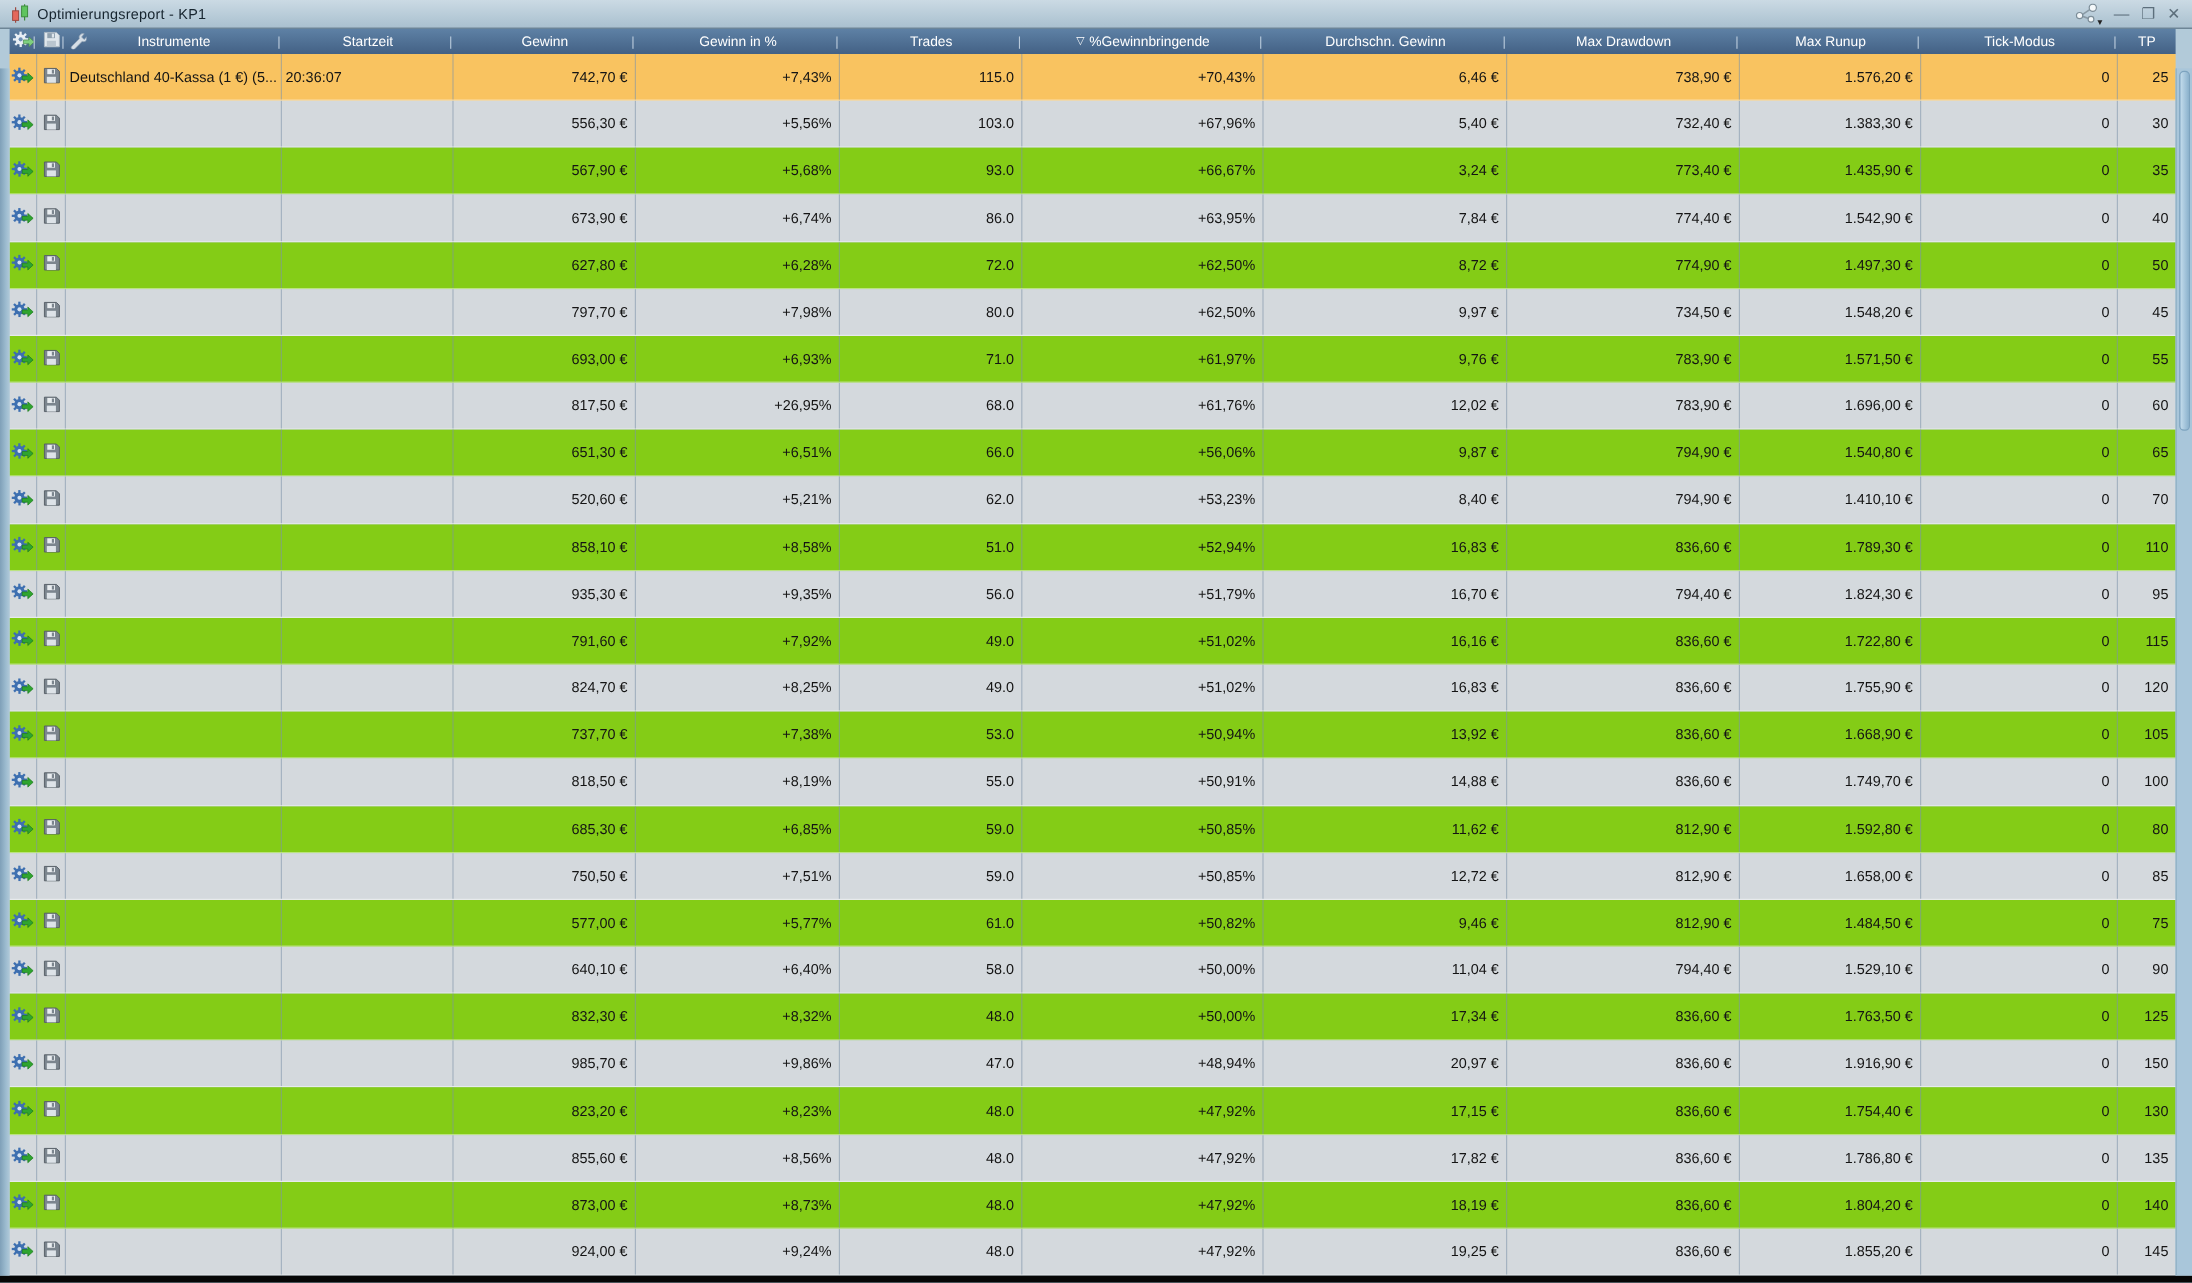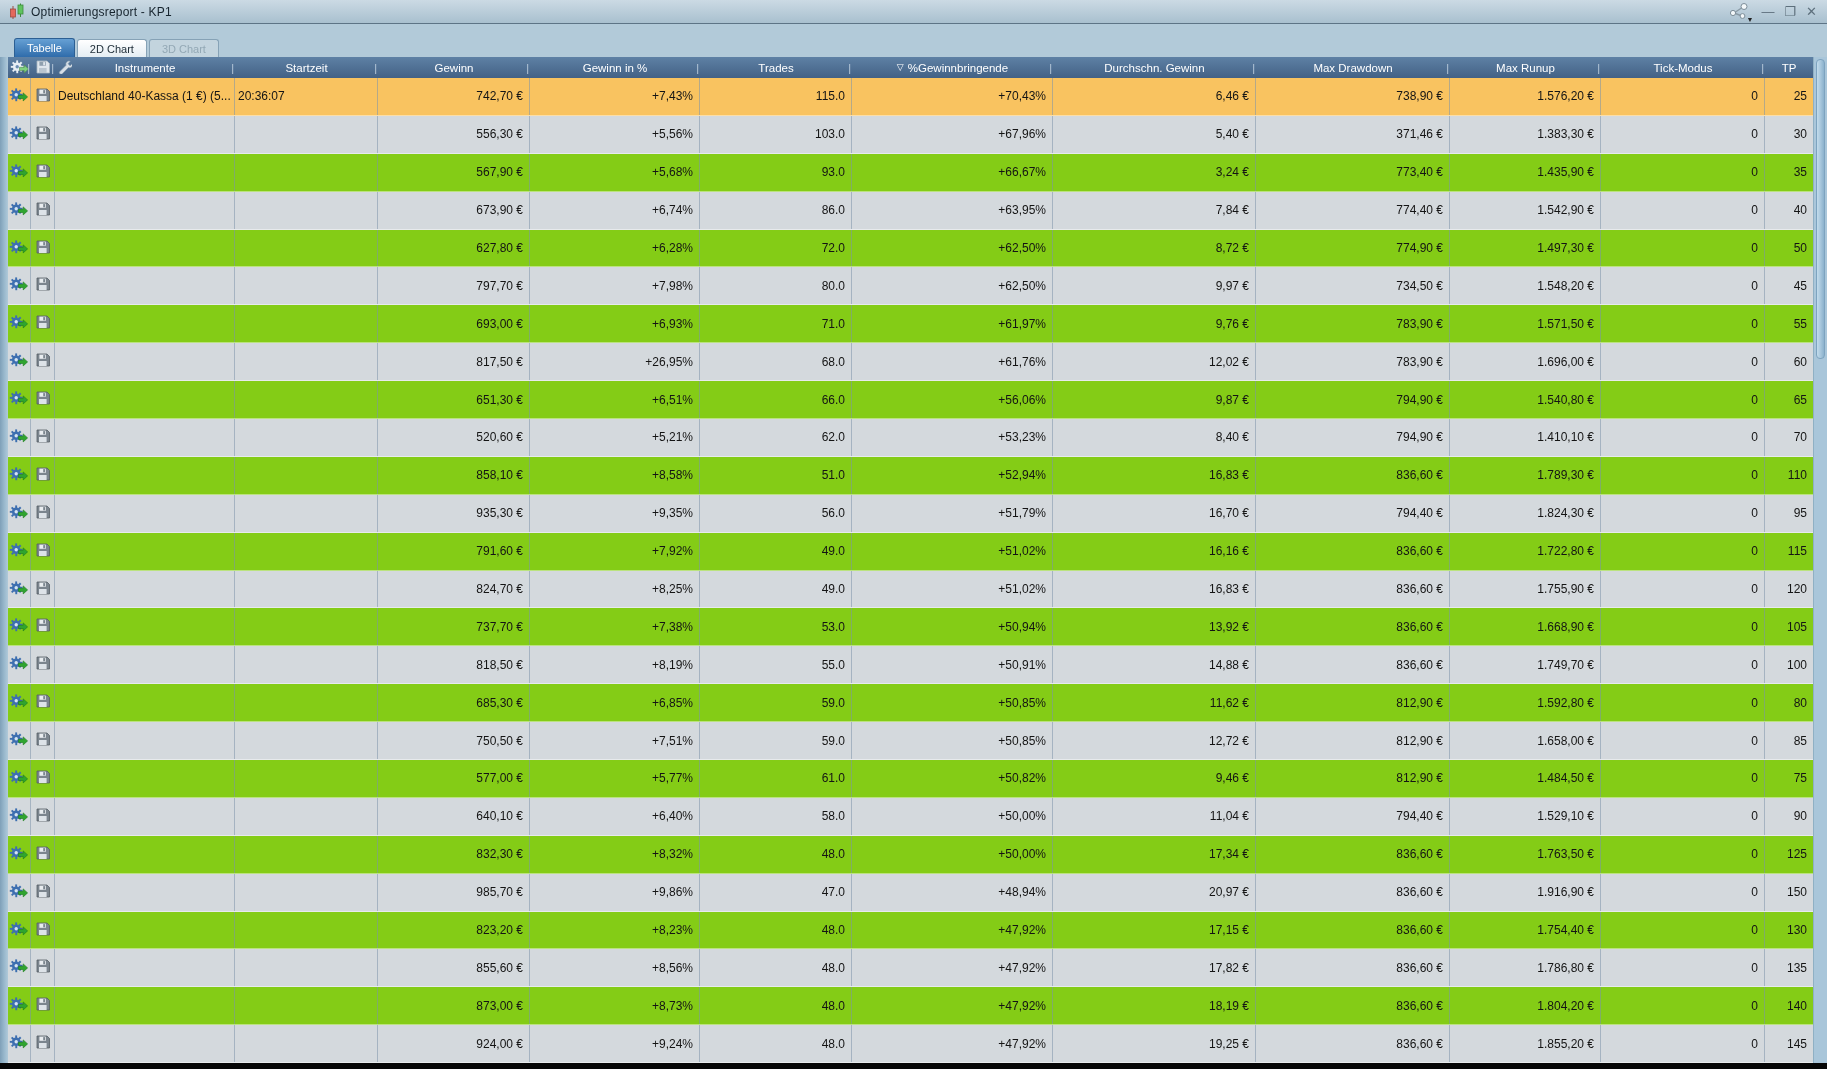--- a/index.html
+++ b/index.html
@@ -84,25 +84,20 @@
           <circle cx="15.5" cy="13" r="2.4" fill="#f4f8fa" stroke="#7c8d98" stroke-width="1"></circle>
         </svg>
         <span class="share-caret">▼</span>
       </span>
       <span class="win-glyph">—</span>
       <span class="win-glyph">❐</span>
       <span class="win-glyph">✕</span>
     </div>
   </div>
 
-  <div class="tabstrip">
-    <div class="tab selected">Tabelle</div>
-    <div class="tab normal">2D Chart</div>
-    <div class="tab disabled">3D Chart</div>
-  </div>
 
   <div class="header">
       <div class="hcell hicon c-icona">
         <span><svg width="20" height="16" viewBox="0 0 20 16">
       <g fill="#e9eff5">
         <rect x="6.2" y="1.4" width="1.9" height="2.8" transform="rotate(0 7.2 7.8)"></rect>
               <rect x="6.2" y="1.4" width="1.9" height="2.8" transform="rotate(45 7.2 7.8)"></rect>
               <rect x="6.2" y="1.4" width="1.9" height="2.8" transform="rotate(90 7.2 7.8)"></rect>
               <rect x="6.2" y="1.4" width="1.9" height="2.8" transform="rotate(135 7.2 7.8)"></rect>
               <rect x="6.2" y="1.4" width="1.9" height="2.8" transform="rotate(180 7.2 7.8)"></rect>
@@ -239,21 +234,21 @@
       <rect x="3" y="8" width="7.6" height="5" fill="#dde3e8"></rect>
     </svg></span>
         </div>
         <div class="cell col-instrument align-left"></div>
         <div class="cell col-startzeit align-left"></div>
         <div class="cell col-gewinn align-right">556,30 €</div>
         <div class="cell col-gewinn_in_pct align-right">+5,56%</div>
         <div class="cell col-trades align-right">103.0</div>
         <div class="cell col-gewinnbringende_pct align-right">+67,96%</div>
         <div class="cell col-durchschn_gewinn align-right">5,40 €</div>
-        <div class="cell col-max_drawdown align-right">371,46 €</div>
+        <div class="cell col-max_drawdown align-right">732,40 €</div>
         <div class="cell col-max_runup align-right">1.383,30 €</div>
         <div class="cell col-tick_modus align-right">0</div>
         <div class="cell col-tp align-right">30</div>
       </div>
       <div class="row stripe-blue">
         <div class="cell iconcell c-icona">
           <span><svg width="20" height="16" viewBox="0 0 20 16">
       <g fill="#3d6fb0">
         <rect x="6.2" y="1.4" width="1.9" height="2.8" transform="rotate(0 7.2 7.8)"></rect>
                 <rect x="6.2" y="1.4" width="1.9" height="2.8" transform="rotate(45 7.2 7.8)"></rect>

